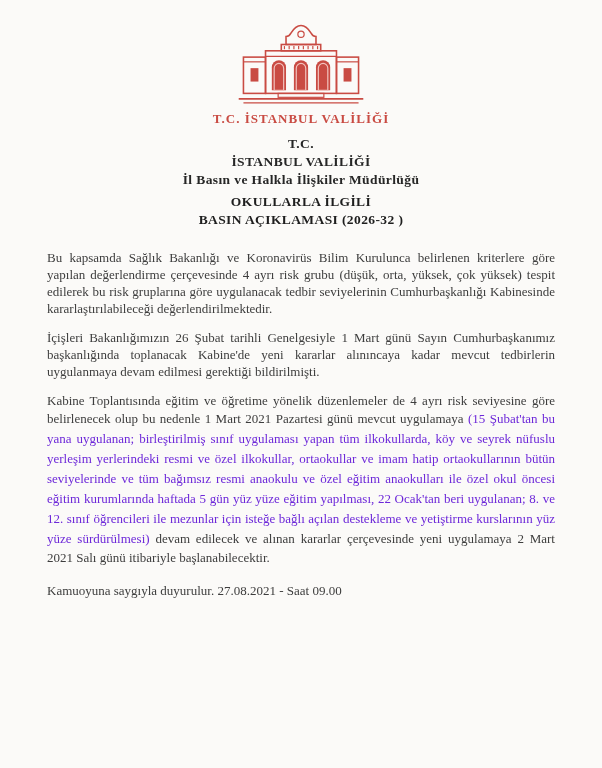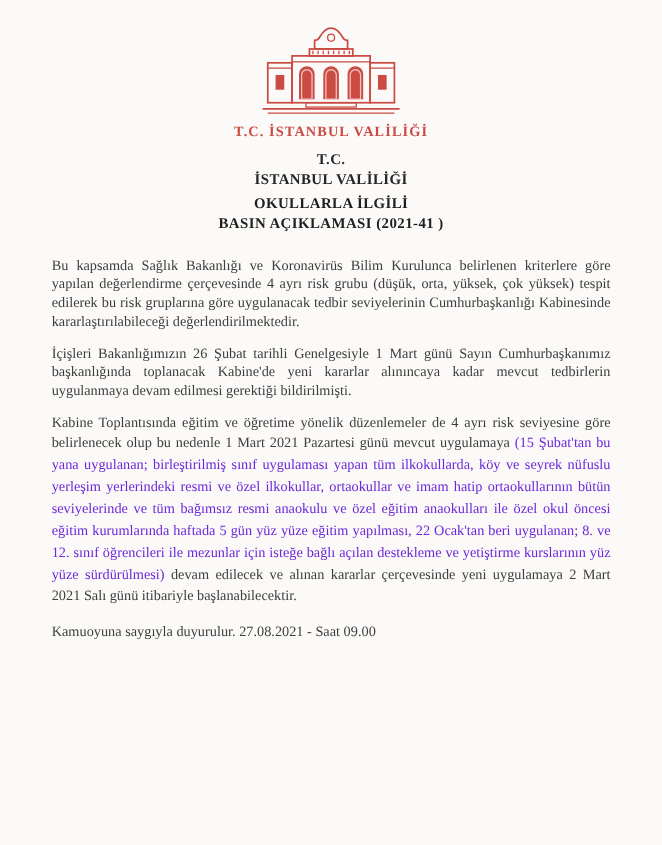--- a/index.html
+++ b/index.html
@@ -104,25 +104,26 @@
       <rect x="56" y="88" width="58" height="5" stroke="#c94b43" stroke-width="1.5" fill="none"></rect>
       <line x1="6" y1="95" x2="164" y2="95" stroke="#c94b43" stroke-width="2"></line>
       <line x1="12" y1="100" x2="158" y2="100" stroke="#c94b43" stroke-width="1.5"></line>
     </svg>
     <div class="logo-caption">T.C. İSTANBUL VALİLİĞİ</div>
   </div>
 
   <div class="hdr-block">
     <div class="hdr-line">T.C.</div>
     <div class="hdr-line">İSTANBUL VALİLİĞİ</div>
+    <div class="hdr-line">İl Basın ve Halkla İlişkiler Müdürlüğü</div>
   </div>
 
   <div class="subject-block">
     <div class="subject-line">OKULLARLA İLGİLİ</div>
-    <div class="subject-line">BASIN AÇIKLAMASI (2021-41 )</div>
+    <div class="subject-line">BASIN AÇIKLAMASI (2026-32 )</div>
   </div>
 
   <div class="doc-body">
     <p class="para">Bu kapsamda Sağlık Bakanlığı ve Koronavirüs Bilim Kurulunca belirlenen kriterlere göre yapılan değerlendirme çerçevesinde 4 ayrı risk grubu (düşük, orta, yüksek, çok yüksek) tespit edilerek bu risk gruplarına göre uygulanacak tedbir seviyelerinin Cumhurbaşkanlığı Kabinesinde kararlaştırılabileceği değerlendirilmektedir.</p>
     <p class="para">İçişleri Bakanlığımızın 26 Şubat tarihli Genelgesiyle 1 Mart günü Sayın Cumhurbaşkanımız başkanlığında toplanacak Kabine'de yeni kararlar alınıncaya kadar mevcut tedbirlerin uygulanmaya devam edilmesi gerektiği bildirilmişti.</p>
     <p class="para"><span>Kabine Toplantısında eğitim ve öğretime yönelik düzenlemeler de 4 ayrı risk seviyesine göre belirlenecek olup bu nedenle 1 Mart 2021 Pazartesi günü mevcut uygulamaya </span><span class="bold-inline">(15 Şubat'tan bu yana uygulanan; birleştirilmiş sınıf uygulaması yapan tüm ilkokullarda, köy ve seyrek nüfuslu yerleşim yerlerindeki resmi ve özel ilkokullar, ortaokullar ve imam hatip ortaokullarının bütün seviyelerinde ve tüm bağımsız resmi anaokulu ve özel eğitim anaokulları ile özel okul öncesi eğitim kurumlarında haftada 5 gün yüz yüze eğitim yapılması, 22 Ocak'tan beri uygulanan; 8. ve 12. sınıf öğrencileri ile mezunlar için isteğe bağlı açılan destekleme ve yetiştirme kurslarının yüz yüze sürdürülmesi)</span><span> devam edilecek ve alınan kararlar çerçevesinde yeni uygulamaya 2 Mart 2021 Salı günü itibariyle başlanabilecektir.</span></p>
     <p class="closing">Kamuoyuna saygıyla duyurulur. 27.08.2021 - Saat 09.00</p>
   </div>
 
 </div>

